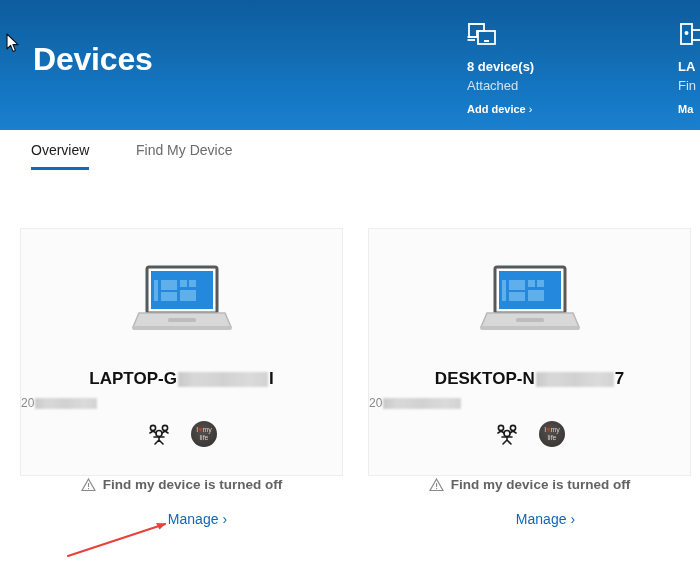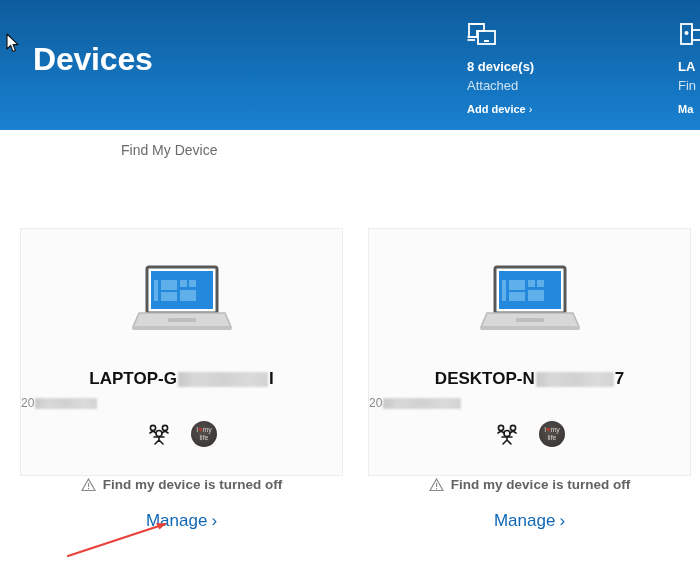--- a/index.html
+++ b/index.html
@@ -92,21 +92,21 @@
     font-size: 14px;
     color: #555555;
     cursor: pointer;
     padding-bottom: 9px;
   }
   .tab.active {
     color: #1a1a1a;
     border-bottom: 3px solid #0f6cbd;
   }
   .tab-overview { left: 31px; }
-  .tab-findmydevice { left: 121px; color: #6b6b6b; }
+  .tab-findmydevice { left: 136px; color: #6b6b6b; }
 
   
   .card {
     position: absolute;
     top: 228px;
     width: 323px;
     height: 248px;
     background: #fbfbfb;
     border: 1px solid #ededed;
     box-sizing: border-box;
@@ -193,25 +193,25 @@
     align-items: center;
     gap: 7px;
     font-size: 13.5px;
     font-weight: bold;
     color: #636363;
     white-space: nowrap;
   }
 
   .manage-link {
     position: absolute;
-    left: 0;
+    left: 16px;
     top: 282px;
     width: 100%;
     text-align: center;
-    font-size: 17px;
+    font-size: 14px;
     color: #1068b5;
     cursor: pointer;
   }
   .manage-link .chev { margin-left: 4px; }
 
   
   .annotation-arrow {
     position: absolute;
     left: 0;
     top: 0;
@@ -254,20 +254,21 @@
     </svg>
     <div class="summary-count">LA</div>
     <div class="summary-sub">Fin</div>
     <div class="summary-link">
       <span>Ma</span>
     </div>
   </div>
 </div>
 
 <div class="tabbar">
+  <div class="tab tab-overview active">Overview</div>
   <div class="tab tab-findmydevice">Find My Device</div>
 </div>
 
 <div class="card card-left">
 
   <div class="device-art">
     <svg width="104" height="68" viewBox="0 0 104 68">
       <rect x="17" y="2" width="70" height="46" rx="2" fill="#ffffff" stroke="#585858" stroke-width="3"></rect>
       <rect x="21" y="6" width="62" height="38" fill="#2489dc"></rect>
       <g fill="#5fb0ea">

